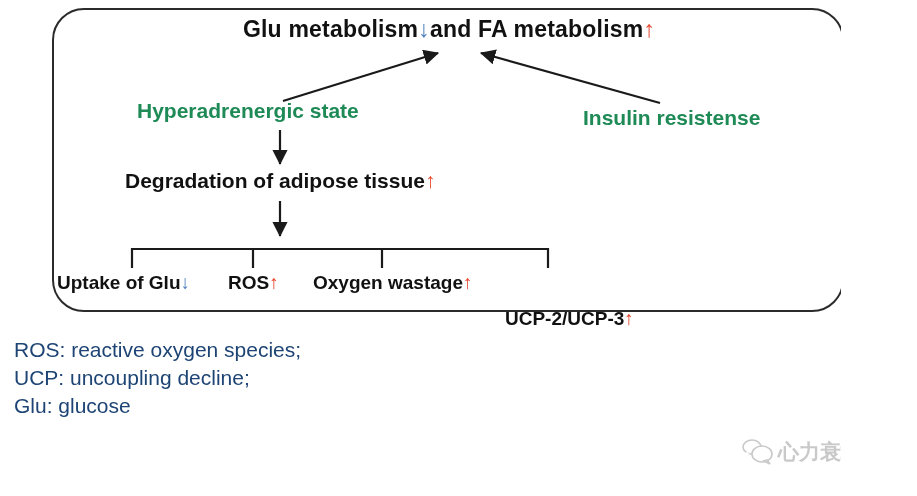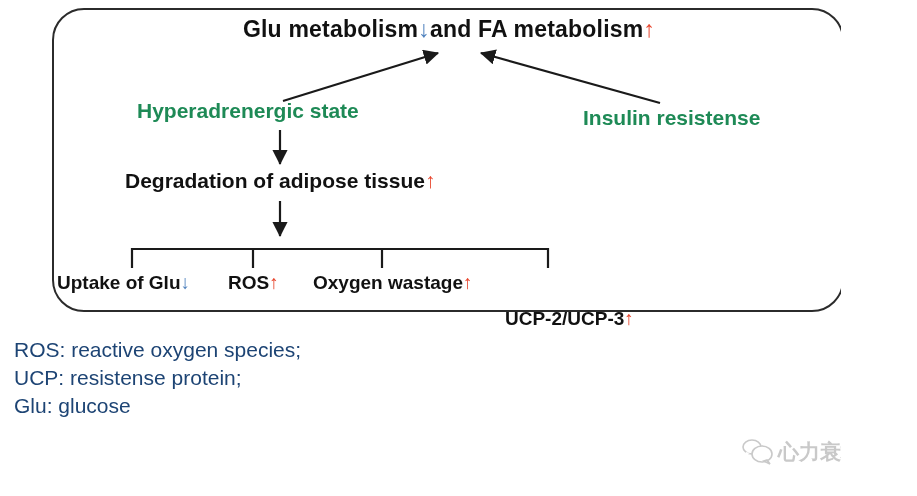--- a/index.html
+++ b/index.html
@@ -104,21 +104,21 @@
   <div class="abs outcome" style="left:313px;top:272px;">
     <span>Oxygen wastage</span><span class="arw arw-up-red">↑</span>
   </div>
 
   <div class="abs outcome" style="left:505px;top:272px;margin-top:36px;">
     <span>UCP-2/UCP-3</span><span class="arw arw-up-red">↑</span>
   </div>
 
   <div class="caption">
     <div class="cap-line">ROS: reactive oxygen species;</div>
-    <div class="cap-line">UCP: resistense protein;</div>
+    <div class="cap-line">UCP: uncoupling decline;</div>
     <div class="cap-line">Glu: glucose</div>
   </div>
 
   <div class="watermark">
     <svg width="34" height="26" viewBox="0 0 34 26">
       <g fill="#ffffff" stroke="#c9c9c9" stroke-width="1.6">
         <ellipse cx="12" cy="8" rx="9" ry="7"></ellipse>
         <path d="M6 13 L4 17 L10 14 Z" stroke="none" fill="#ffffff"></path>
         <ellipse cx="22" cy="15" rx="10" ry="8"></ellipse>
         <path d="M27 21 L30 25 L24 22 Z" fill="#ffffff"></path>

